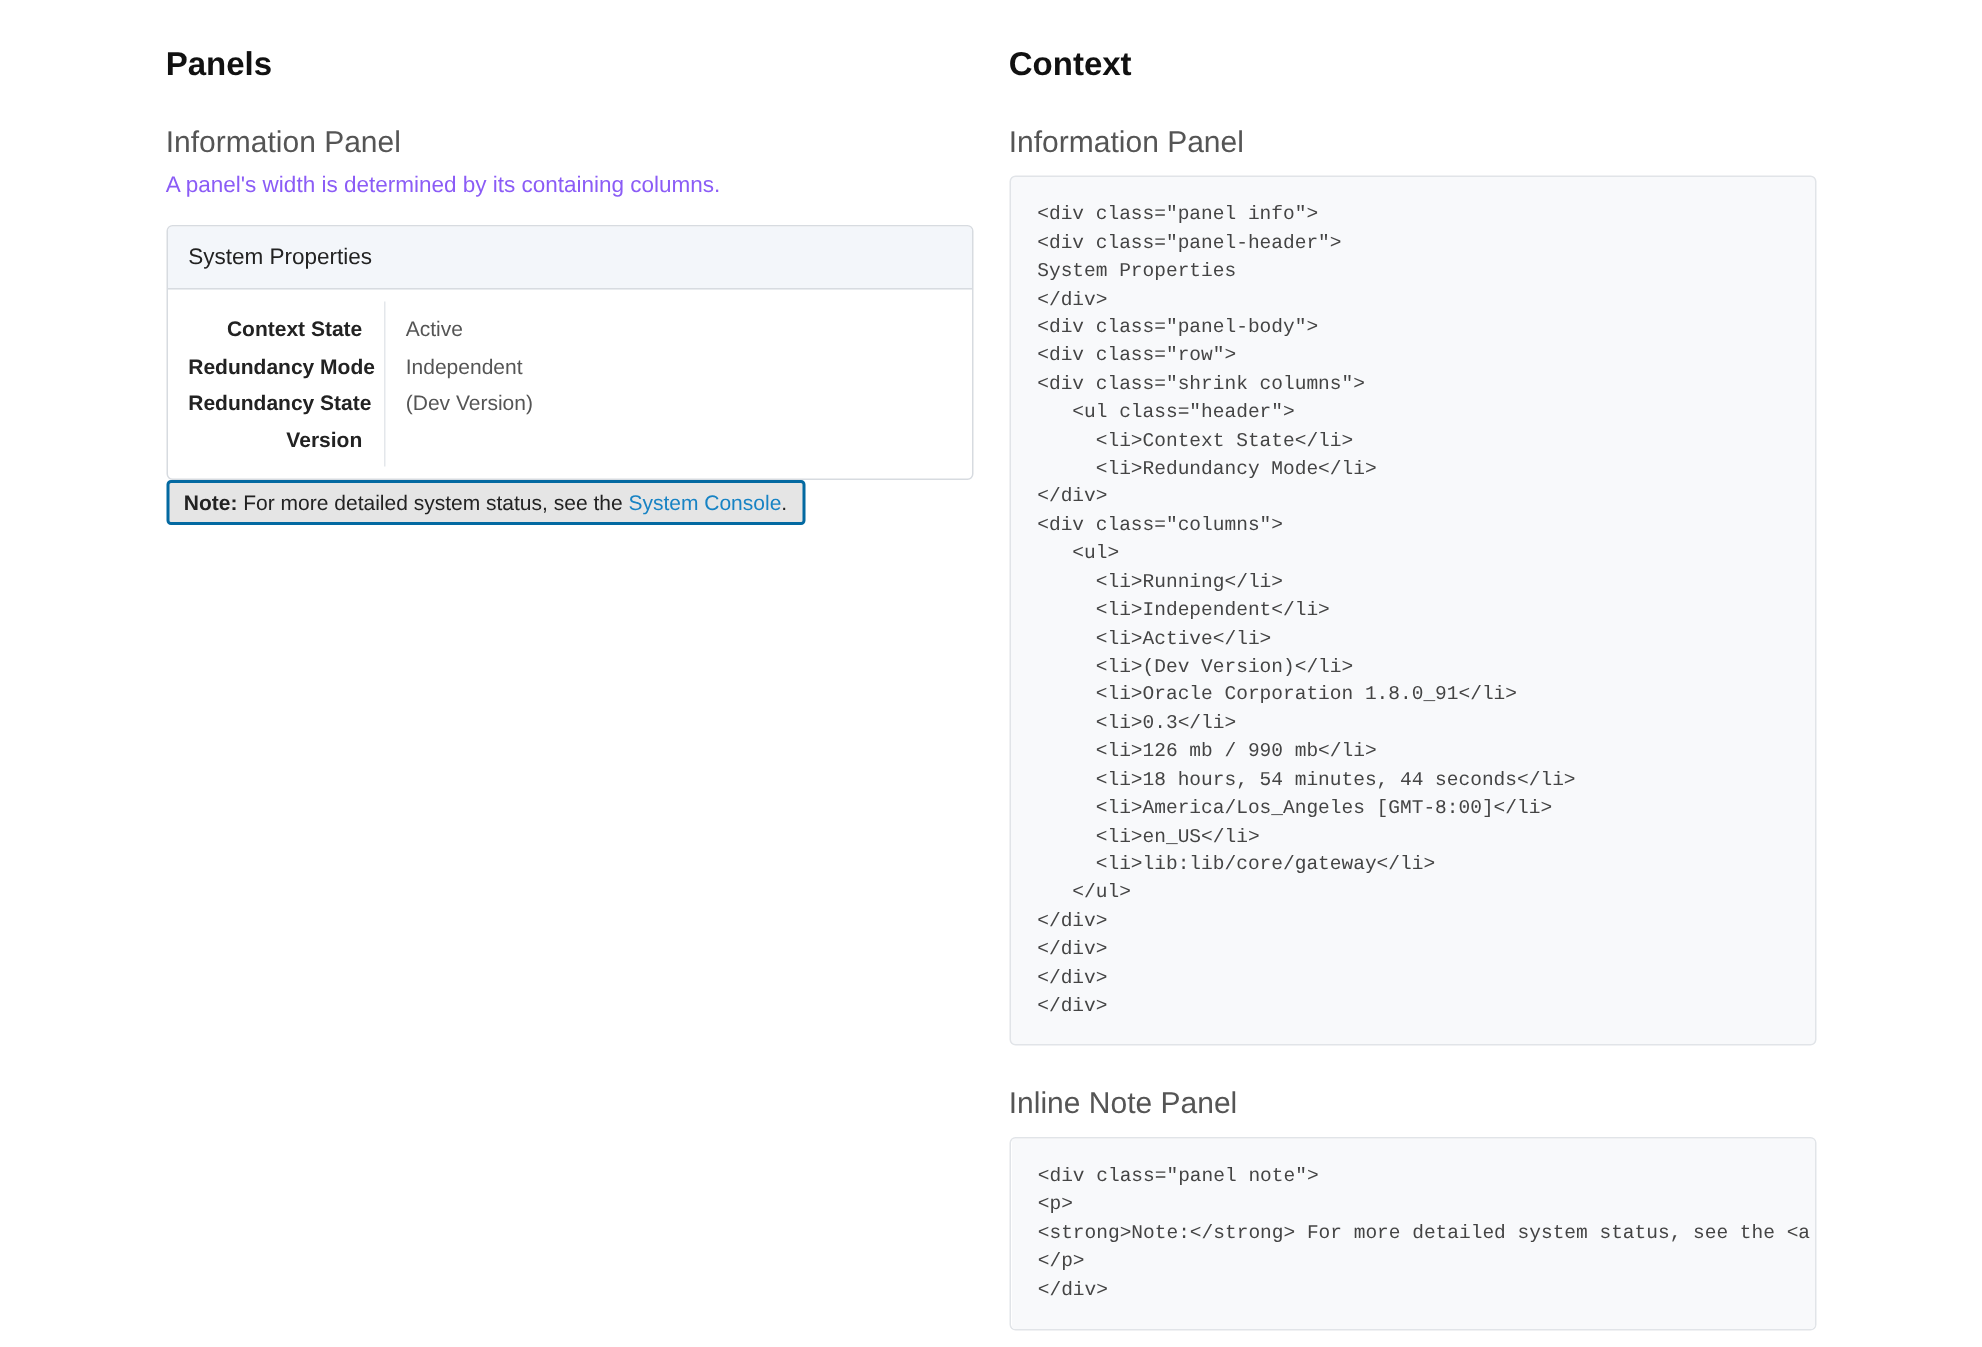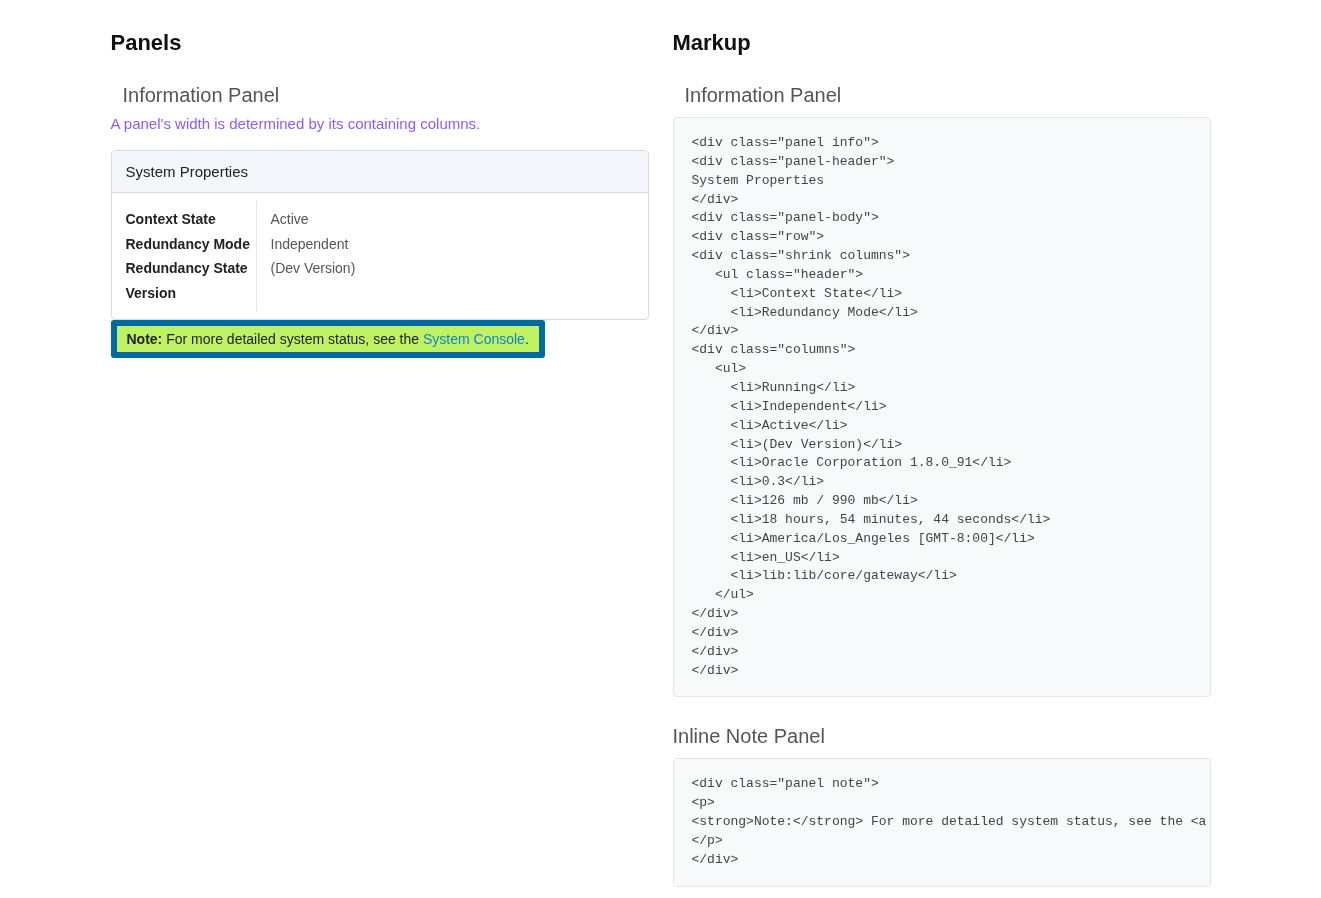--- a/index.html
+++ b/index.html
@@ -22,21 +22,21 @@
     color: #111;
     margin-bottom: 28px;
   }
   h3.subsection {
     font-size: 20px;
     font-weight: 400;
     color: #555;
     margin-bottom: 8px;
     margin-top: 28px;
   }
-  h3.subsection:first-of-type { margin-top: 0; margin-left: 12px; }
+  h3.subsection:first-of-type { margin-top: 0; }
   p.lead {
     font-size: 15px;
     color: #8b5cf6;
     margin-bottom: 18px;
   }
   
   .panel.info {
     border: 1px solid #d7dbe0;
     border-radius: 4px;
     overflow: hidden;
@@ -59,26 +59,26 @@
   }
   .prop-vals {
     flex: 1;
     padding: 6px 14px;
   }
   .prop-keys div, .prop-vals div {
     font-size: 14px;
     line-height: 1.75;
     white-space: nowrap;
   }
-  .prop-keys div { font-weight: 600; color: #222; }
+  .prop-keys div { font-weight: 600; color: #222; text-align: right; }
   .prop-vals div { color: #555; }
   
   .panel.note {
-    border: 6px solid #0369a1;
-    background: #bef264;
+    border: 2px solid #0369a1;
+    background: #e5e5e5;
     border-radius: 3px;
     padding: 5px 10px;
     font-size: 14px;
     color: #222;
     display: inline-block;
   }
   .panel.note strong { font-weight: 700; }
   .panel.note a { color: #1783c4; text-decoration: none; }
   
   pre.code {
@@ -124,21 +124,21 @@
         </div>
       </div>
     </div>
 
     <div class="panel note">
       <strong>Note:</strong><span> For more detailed system status, see the </span><a href="#">System Console</a><span>.</span>
     </div>
   </div>
 
   <div class="col">
-    <h2 class="section-title">Markup</h2>
+    <h2 class="section-title">Context</h2>
 
     <h3 class="subsection">Information Panel</h3>
     <pre class="code">&lt;div class="panel info"&gt;
 &lt;div class="panel-header"&gt;
 System Properties
 &lt;/div&gt;
 &lt;div class="panel-body"&gt;
 &lt;div class="row"&gt;
 &lt;div class="shrink columns"&gt;
    &lt;ul class="header"&gt;

